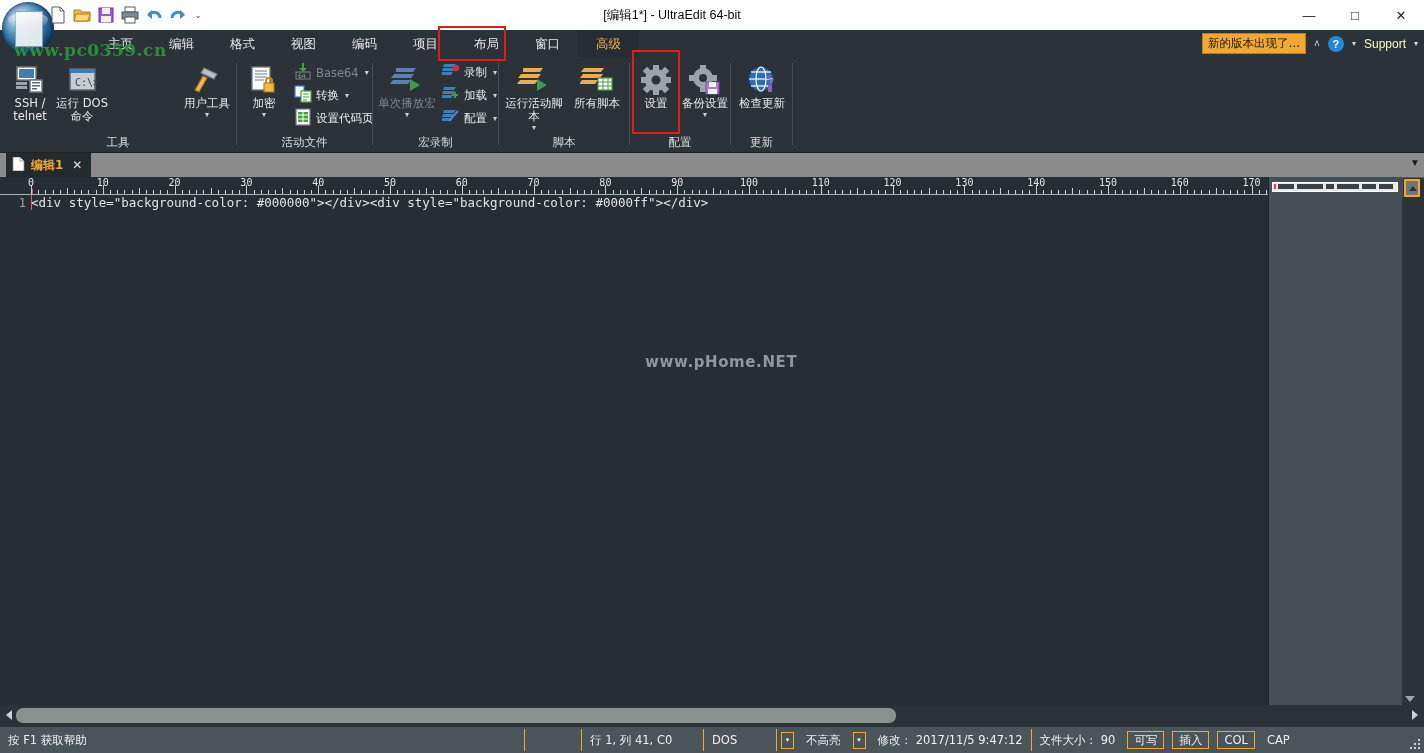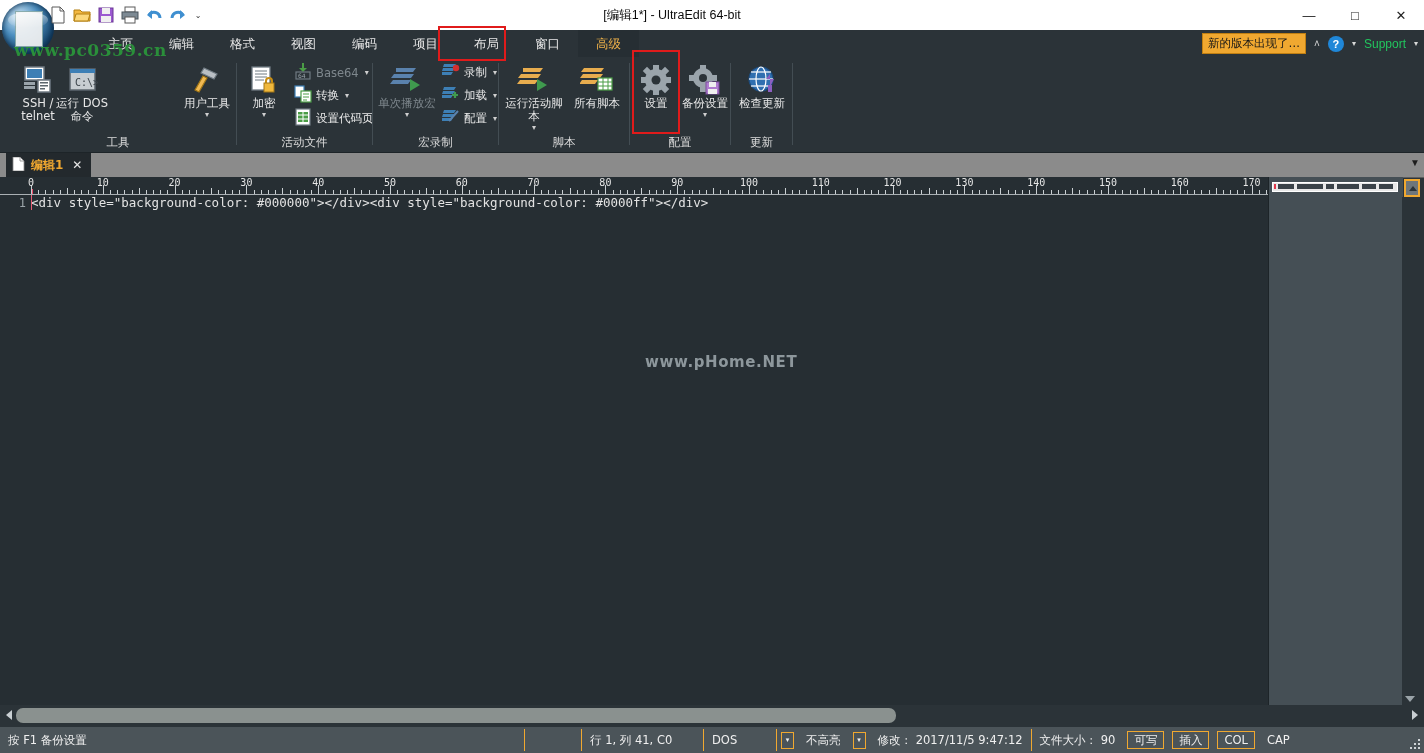--- a/index.html
+++ b/index.html
@@ -75,21 +75,21 @@
   .newver{
     background:#f0a830;color:#171717;font-size:11.5px;padding:2px 5px;
     border:1px solid #c07f12;font-family:"DejaVu Sans",sans-serif;cursor:default;
   }
   .caret-up{color:#d8d8d8;font-size:10px;cursor:default;}
   .help-ico{
     width:16px;height:16px;border-radius:50%;background:#1f87d8;color:#fff;font-size:11px;
     display:flex;align-items:center;justify-content:center;font-weight:bold;cursor:default;
   }
   .mini-caret{color:#d8d8d8;font-size:8px;cursor:default;}
-  .support{color:#22c55e;font-size:12px;cursor:default;}
+  .support{color:#fef9c3;font-size:12px;cursor:default;}
 
   
   .ribbon{
     position:absolute;left:0;top:57px;width:1424px;height:95px;
     background:#2b3338;border-bottom:1px solid #1d2428;
   }
   .rgroup{position:absolute;top:0;height:95px;}
   .rgroup .gbody{position:absolute;left:0;top:0;right:0;height:75px;}
   .gcaption{
     position:absolute;left:0;right:0;bottom:2px;height:16px;line-height:16px;text-align:center;
@@ -308,21 +308,21 @@
       <div class="support">Support</div>
       <div class="mini-caret">▾</div>
     </div>
   </div>
   <div class="tab-highlight"></div>
 
   <div class="ribbon">
 
     <div class="rgroup" style="left:0;width:236px;">
       <div class="gbody">
-        <div class="bigbtn" style="left:10px;top:6px;">
+        <div class="bigbtn" style="left:2px;top:6px;">
           <div class="ico">
             <svg width="32" height="30" viewBox="0 0 32 30">
                 <rect x="3" y="2" width="19" height="13" fill="#ffffff" stroke="#6f7a82" stroke-width="1.5"></rect>
                 <rect x="5" y="4" width="15" height="9" fill="#3d7fb5"></rect>
                 <rect x="2" y="17" width="11" height="3" fill="#9aa4ab"></rect>
                 <rect x="2" y="21" width="11" height="3" fill="#9aa4ab"></rect>
                 <rect x="16" y="15" width="12" height="12" fill="#ffffff" stroke="#6f7a82" stroke-width="1.5"></rect>
                 <rect x="18" y="17" width="8" height="1.5" fill="#5d676e"></rect>
                 <rect x="18" y="20" width="8" height="1.5" fill="#5d676e"></rect>
                 <rect x="18" y="23" width="5" height="1.5" fill="#5d676e"></rect>
@@ -834,21 +834,21 @@
     <div class="vdown"></div>
   </div>
 
   <div class="hscroll">
     <div class="harrow l"></div>
     <div class="hthumb"></div>
     <div class="harrow r"></div>
   </div>
 
   <div class="statusbar">
-    <div class="sb-cell" style="width:508px;">按 F1 备份设置</div>
+    <div class="sb-cell" style="width:508px;">按 F1 获取帮助</div>
     <div class="sb-div"></div>
     <div class="sb-cell" style="width:40px;"></div>
     <div class="sb-div"></div>
     <div class="sb-cell" style="width:105px;">行 1, 列 41, C0</div>
     <div class="sb-div"></div>
     <div class="sb-cell" style="width:56px;">DOS</div>
     <div class="sb-div"></div>
     <div class="sb-dd">▾</div>
     <div class="sb-cell">不高亮</div>
     <div class="sb-dd">▾</div>

